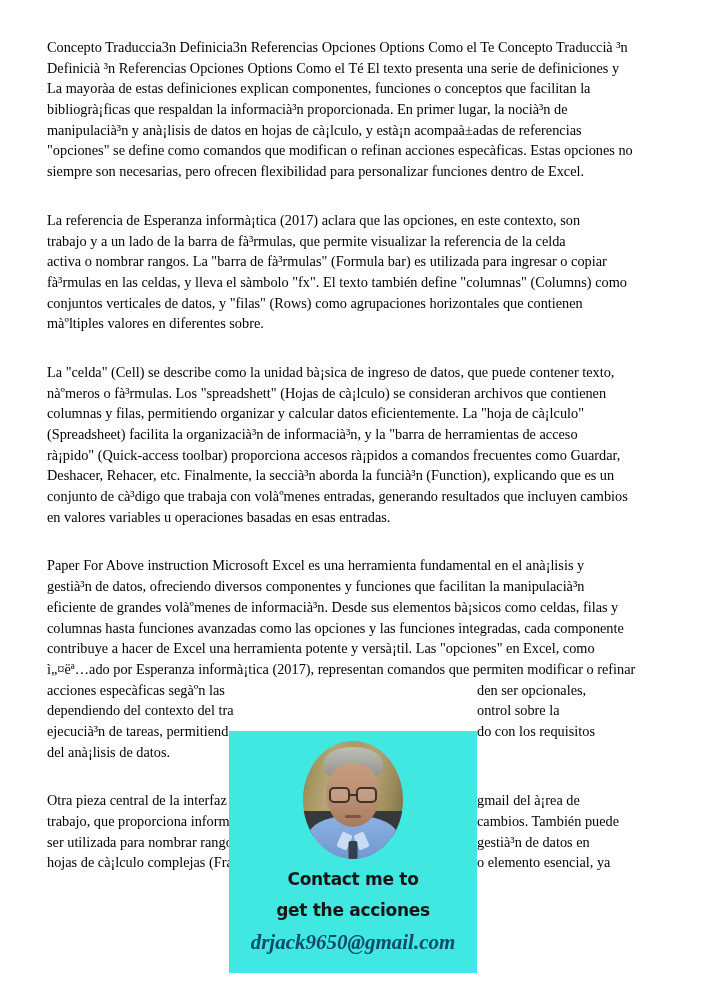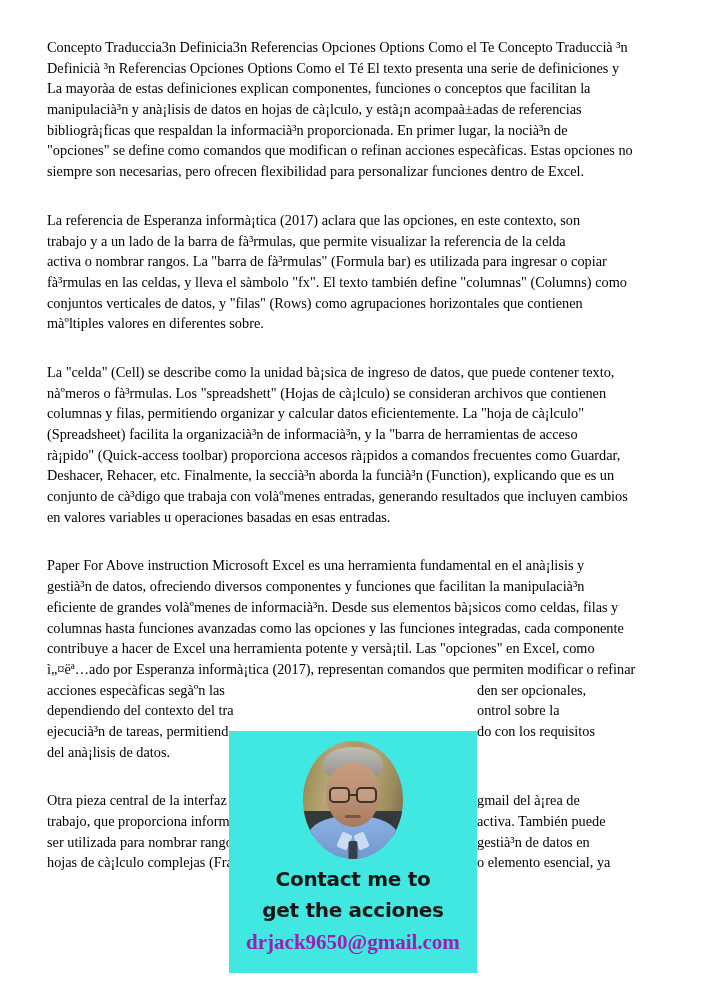--- a/index.html
+++ b/index.html
@@ -101,46 +101,47 @@
     position: absolute; left: 50%; transform: translateX(-50%);
     top: 74px; width: 16px; height: 2.5px;
     background: #7d5343; border-radius: 2px;
   }
   .wm-text {
     position: absolute; left: 0; right: 0; top: 133px;
   }
   .wm-line {
     font-family: "DejaVu Sans", sans-serif;
     font-weight: 700;
-    font-size: 20px;
+    font-size: 17px;
     line-height: 31px;
     color: #161616;
     letter-spacing: -0.3px;
   }
   .wm-email {
     font-family: "Liberation Serif", serif;
     font-weight: 700;
     font-size: 21px;
     line-height: 31px;
     margin-top: 1px;
-    color: #a21caf;
+    color: #0c4a6e;
+    font-style: italic;
   }
 </style>
 </head>
 <body>
 
 <div class="page" style="background: rgb(255, 255, 255);">
 
   <div class="doc">
       <div class="paragraph">
         <div class="line"><span class="frag-left">Concepto Traduccia3n Definicia3n Referencias Opciones Options Como el Te Concepto Traduccià ³n</span></div>
         <div class="line"><span class="frag-left">Definicià ³n Referencias Opciones Options Como el Té El texto presenta una serie de definiciones y</span></div>
         <div class="line"><span class="frag-left">La mayoràa de estas definiciones explican componentes, funciones o conceptos que facilitan la</span></div>
+        <div class="line"><span class="frag-left">bibliogrà¡ficas que respaldan la informacià³n proporcionada. En primer lugar, la nocià³n de</span></div>
         <div class="line"><span class="frag-left">manipulacià³n y anà¡lisis de datos en hojas de cà¡lculo, y està¡n acompaà±adas de referencias</span></div>
-        <div class="line"><span class="frag-left">bibliogrà¡ficas que respaldan la informacià³n proporcionada. En primer lugar, la nocià³n de</span></div>
         <div class="line"><span class="frag-left">"opciones" se define como comandos que modifican o refinan acciones especàficas. Estas opciones no</span></div>
         <div class="line"><span class="frag-left">siempre son necesarias, pero ofrecen flexibilidad para personalizar funciones dentro de Excel.</span></div>
       </div>
       <div class="paragraph">
         <div class="line"><span class="frag-left">La referencia de Esperanza informà¡tica (2017) aclara que las opciones, en este contexto, son</span></div>
         <div class="line"><span class="frag-left">trabajo y a un lado de la barra de fà³rmulas, que permite visualizar la referencia de la celda</span></div>
         <div class="line"><span class="frag-left">activa o nombrar rangos. La "barra de fà³rmulas" (Formula bar) es utilizada para ingresar o copiar</span></div>
         <div class="line"><span class="frag-left">fà³rmulas en las celdas, y lleva el sàmbolo "fx". El texto también define "columnas" (Columns) como</span></div>
         <div class="line"><span class="frag-left">conjuntos verticales de datos, y "filas" (Rows) como agrupaciones horizontales que contienen</span></div>
         <div class="line"><span class="frag-left">màºltiples valores en diferentes sobre.</span></div>
@@ -162,21 +163,21 @@
         <div class="line"><span class="frag-left">columnas hasta funciones avanzadas como las opciones y las funciones integradas, cada componente</span></div>
         <div class="line"><span class="frag-left">contribuye a hacer de Excel una herramienta potente y versà¡til. Las "opciones" en Excel, como</span></div>
         <div class="line"><span class="frag-left">ì„¤ëª…ado por Esperanza informà¡tica (2017), representan comandos que permiten modificar o refinar</span></div>
         <div class="line"><span class="frag-left">acciones especàficas segàºn las</span><span class="frag-right">den ser opcionales,</span></div>
         <div class="line"><span class="frag-left">dependiendo del contexto del tra</span><span class="frag-right">ontrol sobre la</span></div>
         <div class="line"><span class="frag-left">ejecucià³n de tareas, permitiend</span><span class="frag-right">do con los requisitos</span></div>
         <div class="line"><span class="frag-left">del anà¡lisis de datos.</span></div>
       </div>
       <div class="paragraph">
         <div class="line"><span class="frag-left">Otra pieza central de la interfaz</span><span class="frag-right">gmail del à¡rea de</span></div>
-        <div class="line"><span class="frag-left">trabajo, que proporciona inform</span><span class="frag-right">activa. También puede</span></div>
+        <div class="line"><span class="frag-left">trabajo, que proporciona inform</span><span class="frag-right">cambios. También puede</span></div>
         <div class="line"><span class="frag-left">ser utilizada para nombrar rango</span><span class="frag-right">gestià³n de datos en</span></div>
         <div class="line"><span class="frag-left">hojas de cà¡lculo complejas (Fra</span><span class="frag-right">o elemento esencial, ya</span></div>
       </div>
     </div>
 
   <div class="overlay" style="background: rgb(64, 232, 225);">
     <div class="photo">
       <div class="photo-band"></div>
       <div class="photo-shirt"></div>
       <div class="photo-collar-left"></div>

